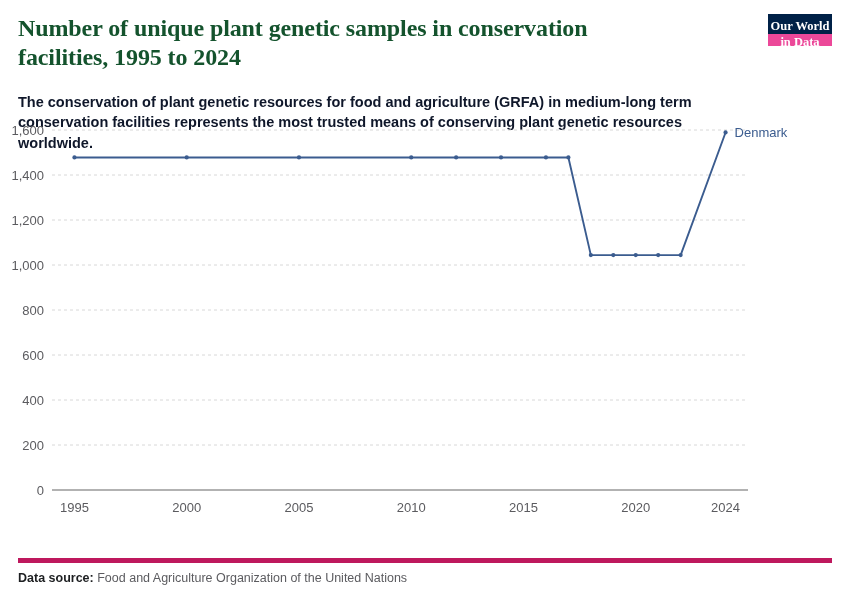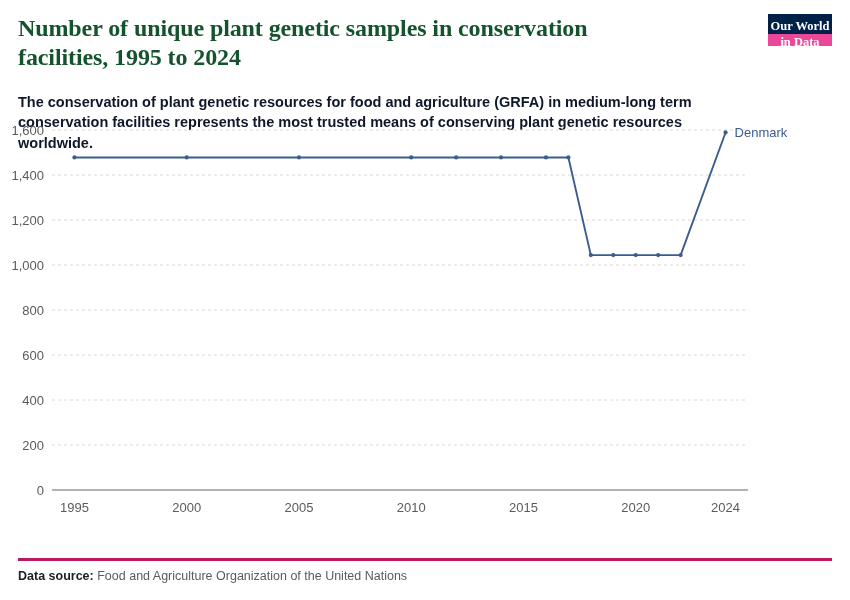--- a/index.html
+++ b/index.html
@@ -83,21 +83,21 @@
   }
   .plot-svg { display: block; }
 
   
   .footer {
     position: absolute;
     left: 18px;
     right: 18px;
     bottom: 12px;
     height: 30px;
-    border-top: 3px solid #be185d;
+    border-top: 5px solid #be185d;
     padding-top: 8px;
     font-size: 12.5px;
     color: #5b5b5f;
     display: flex;
     justify-content: space-between;
     align-items: flex-start;
   }
   .footer .src-label {
     font-weight: 700;
     color: #1d1f21;

